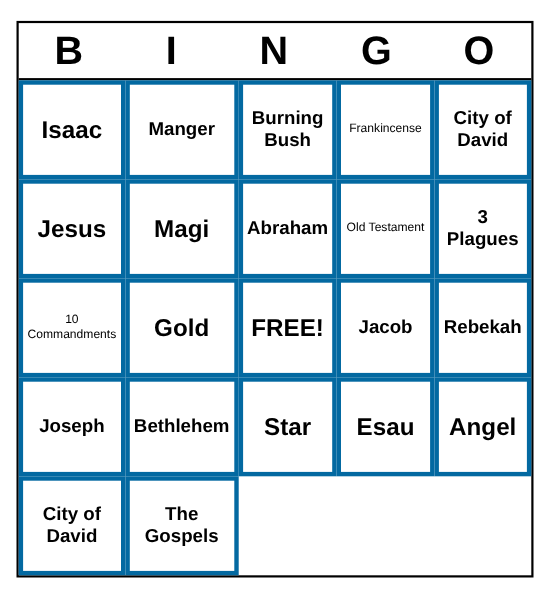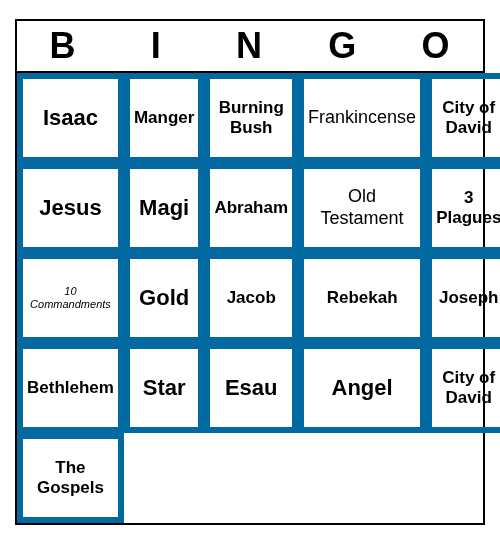--- a/index.html
+++ b/index.html
@@ -27,43 +27,42 @@
       font-weight: bold;
       padding: 4px 0;
       letter-spacing: 2px;
     }
     .bingo-grid {
       display: grid;
       grid-template-columns: repeat(5, 1fr);
       grid-template-rows: repeat(5, 1fr);
     }
     .bingo-cell {
-      border: 6px solid #0369a1;
+      border: 4px solid #0369a1;
       display: flex;
       justify-content: center;
       align-items: center;
       text-align: center;
       height: 90px;
       padding: 4px;
       line-height: 1.2;
     }
     .bingo-cell.large {
       font-size: 22px;
       font-weight: bold;
     }
     .bingo-cell.medium {
       font-size: 17px;
       font-weight: bold;
     }
     .bingo-cell.small {
-      font-size: 18px;
+      font-size: 11px;
     }
     .bingo-cell.xsmall {
       font-size: 11px;
-      font-style: italic;
     }
     .bingo-cell.free {
       font-size: 22px;
       font-weight: bold;
     }
   </style>
 </head>
 <body>
 
 <div class="bingo-card">
@@ -80,20 +79,21 @@
       <div class="bingo-cell medium">Burning Bush</div>
       <div class="bingo-cell small">Frankincense</div>
       <div class="bingo-cell medium">City of David</div>
       <div class="bingo-cell large">Jesus</div>
       <div class="bingo-cell large">Magi</div>
       <div class="bingo-cell medium">Abraham</div>
       <div class="bingo-cell small">Old Testament</div>
       <div class="bingo-cell medium">3 Plagues</div>
       <div class="bingo-cell xsmall">10 Commandments</div>
       <div class="bingo-cell large">Gold</div>
+      <div class="bingo-cell free">FREE!</div>
       <div class="bingo-cell medium">Jacob</div>
       <div class="bingo-cell medium">Rebekah</div>
       <div class="bingo-cell medium">Joseph</div>
       <div class="bingo-cell medium">Bethlehem</div>
       <div class="bingo-cell large">Star</div>
       <div class="bingo-cell large">Esau</div>
       <div class="bingo-cell large">Angel</div>
       <div class="bingo-cell medium">City of David</div>
       <div class="bingo-cell medium">The Gospels</div>
     </div>

